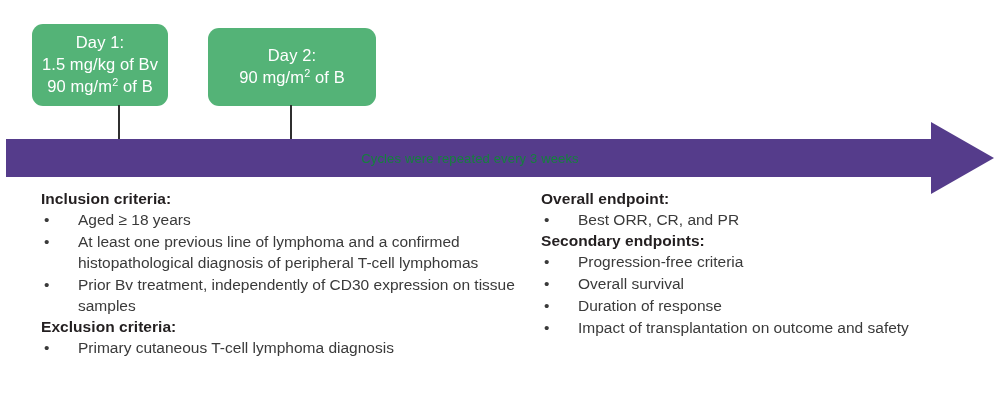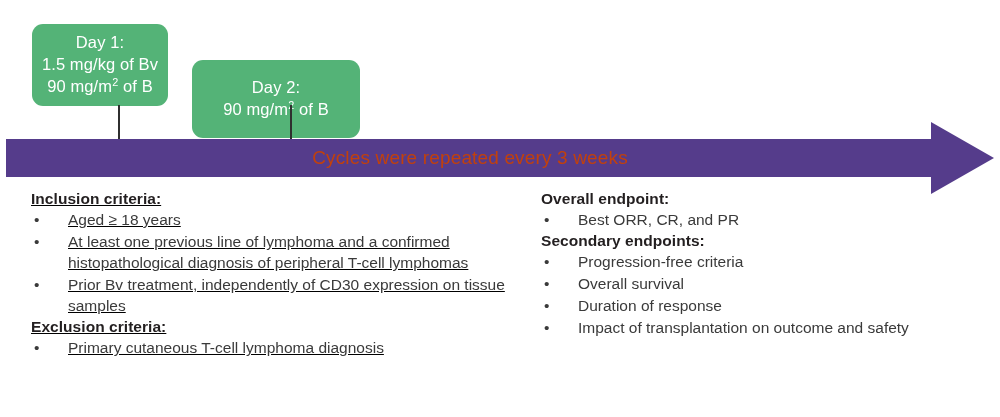--- a/index.html
+++ b/index.html
@@ -31,25 +31,24 @@
     line-height: 1.33;
     letter-spacing: 0.1px;
   }
   #day-box-1 {
     left: 32px;
     top: 24px;
     width: 136px;
     height: 82px;
   }
   #day-box-2 {
-    left: 192px;
+    left: 208px;
     top: 28px;
     width: 168px;
     height: 78px;
-    margin-top: 32px;
   }
   .day-box .line { display: block; white-space: nowrap; }
   .day-box sup { font-size: 0.66em; vertical-align: super; line-height: 0; }
 
   
   .connector {
     position: absolute;
     width: 2px;
     background: #2F2F2F;
   }
@@ -67,32 +66,32 @@
   #cycle-arrow svg { display: block; width: 100%; height: 100%; }
   #cycle-arrow-label {
     position: absolute;
     left: 0;
     top: 122px;
     width: 940px;
     height: 72px;
     display: flex;
     align-items: center;
     justify-content: center;
-    color: #c2410c;
-    font-size: 19px;
+    color: #15803d;
+    font-size: 13px;
     letter-spacing: 0.15px;
     pointer-events: none;
   }
 
   
   .column {
     position: absolute;
     top: 190px;
   }
-  #column-left  { left: 31px; width: 500px; text-decoration: underline; }
+  #column-left  { left: 41px; width: 500px; }
   #column-right { left: 541px; width: 440px; }
 
   .block-heading {
     font-size: 15.5px;
     font-weight: bold;
     color: #231F20;
     margin: 0 0 1px 0;
     letter-spacing: 0.05px;
   }
   ul.bullet-list {

